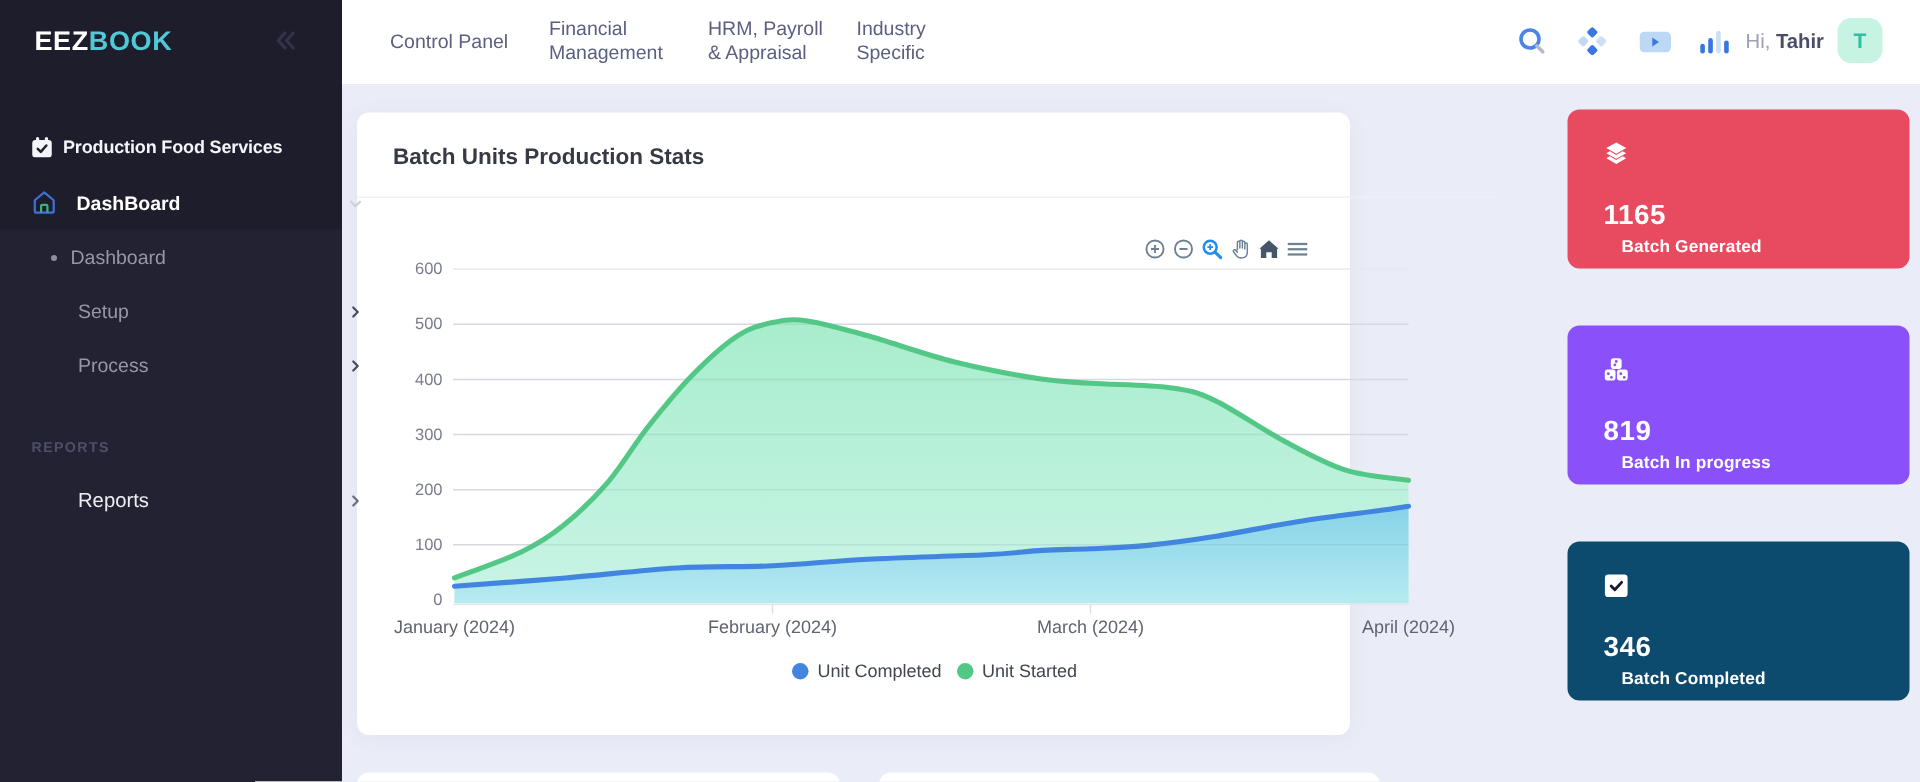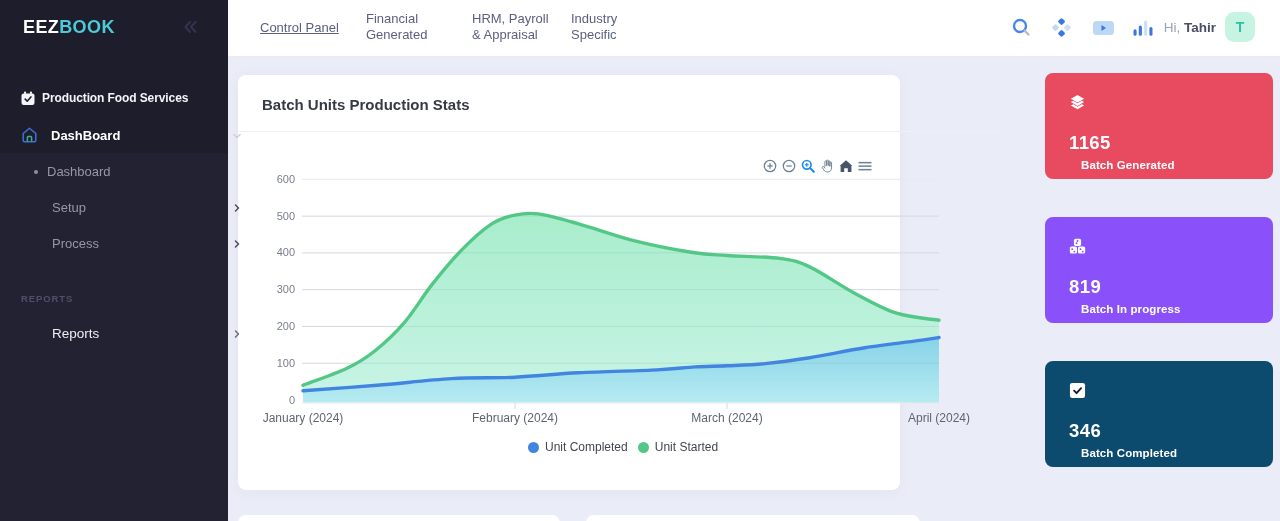--- a/index.html
+++ b/index.html
@@ -31,21 +31,21 @@
   #row-section .txt { color:#4e506a; font-size:9.5px; font-weight:700; letter-spacing:0.9px; margin-left:21px; }
   #row-reports { top:322px; height:23px; }
   #row-reports .txt { color:#edeef3; font-size:13.5px; font-weight:500; margin-left:52px; }
   .bullet { position:absolute; left:34px; top:50%; margin-top:-2px; width:4px; height:4px; border-radius:50%; background:#8d90a2; }
   .chev-right { position:absolute; right:22px; top:50%; margin-top:-5px; width:10px; height:10px; }
   .chev-down { position:absolute; right:22px; top:50%; margin-top:-4px; width:10px; height:10px; }
 
   
   #topbar { left:228px; top:0; width:1052px; height:57px; background:#ffffff; border-bottom:1px solid #e9eaf2; z-index:4; }
   .nav-item { position:absolute; color:#5b6080; font-size:13px; font-weight:500; line-height:16px; }
-  #nav-0 { left:32px; top:20px;text-decoration:underline; }
+  #nav-0 { left:32px; top:20px; }
   #nav-1 { left:138px; top:11px; }
   #nav-2 { left:244px; top:11px; }
   #nav-3 { left:343px; top:11px; }
   .icon-btn { position:absolute; }
   #greet { position:absolute; left:848px; top:20px; width:140px; text-align:right; font-size:13.5px; color:#9aa0b5; }
   #greet b { color:#4a4f68; font-weight:700; }
   #avatar { position:absolute; left:997px; top:12px; width:30px; height:30px; border-radius:9px; background:#c7f3e3; color:#2fbfa4; font-size:14px; font-weight:600; display:flex; align-items:center; justify-content:center; }
 
   
   #chart-card { left:238px; top:75px; width:662px; height:415px; background:#ffffff; border-radius:8px; box-shadow:0 2px 14px rgba(100,110,160,0.06); z-index:1; }
@@ -129,21 +129,21 @@
     <svg class="chev-right" viewBox="0 0 10 10">
         <path d="M3.5 2 L6.5 5 L3.5 8" stroke="#6b6e85" stroke-width="1.5" fill="none" stroke-linecap="round" stroke-linejoin="round"></path>
       </svg>
   </div>
 </div>
 
 <div id="topbar" class="abs">
   <div id="nav-0" class="nav-item">Control Panel</div>
   <div id="nav-1" class="nav-item">
     <div>Financial</div>
-    <div>Generated</div>
+    <div>Management</div>
   </div>
   <div id="nav-2" class="nav-item">
     <div>HRM, Payroll</div>
     <div>&amp; Appraisal</div>
   </div>
   <div id="nav-3" class="nav-item">
     <div>Industry</div>
     <div>Specific</div>
   </div>
 

